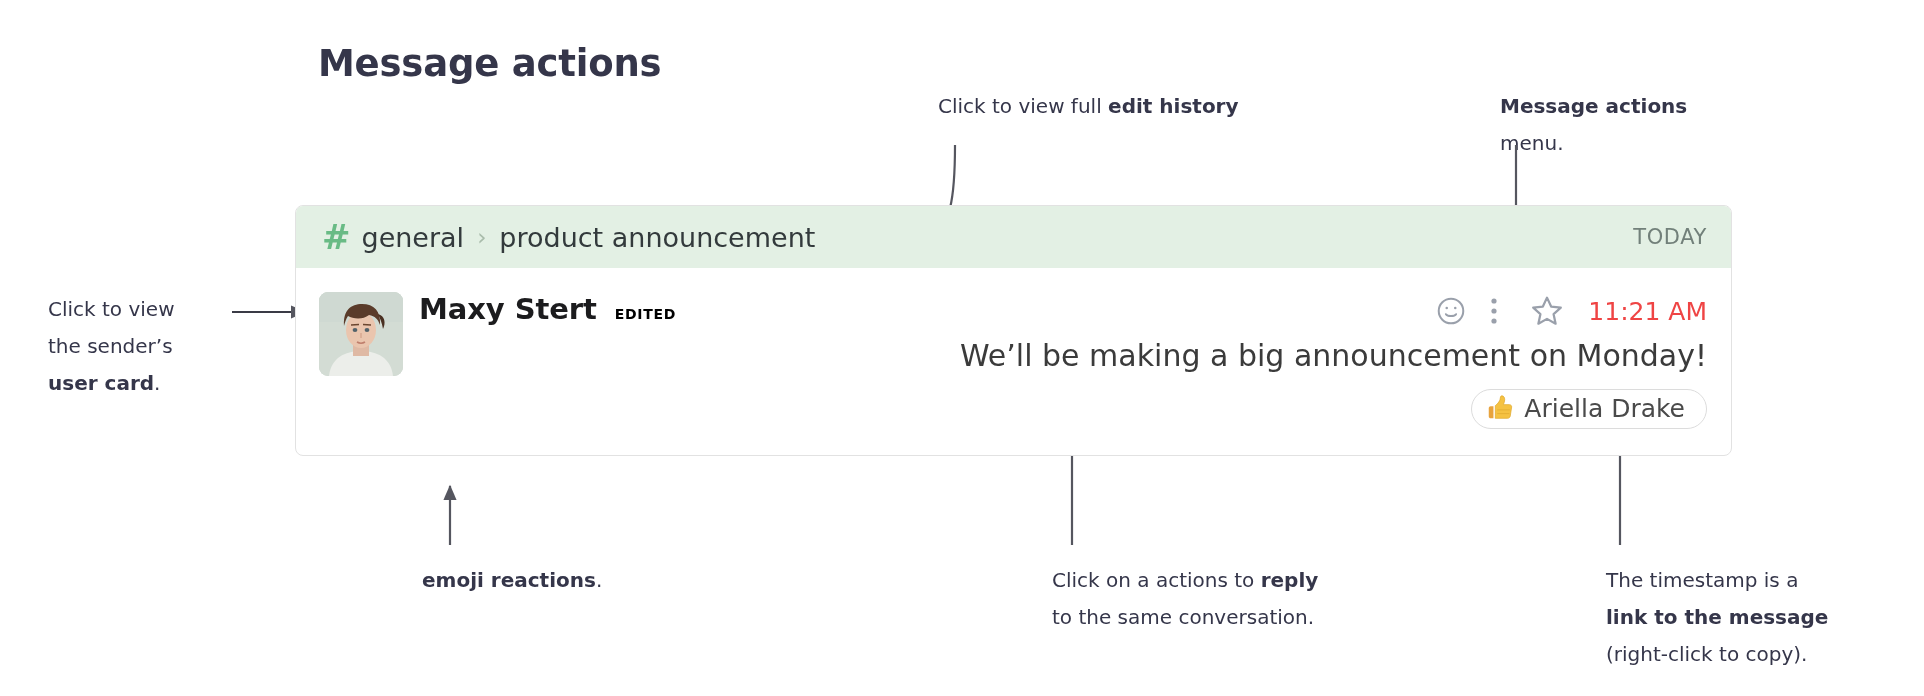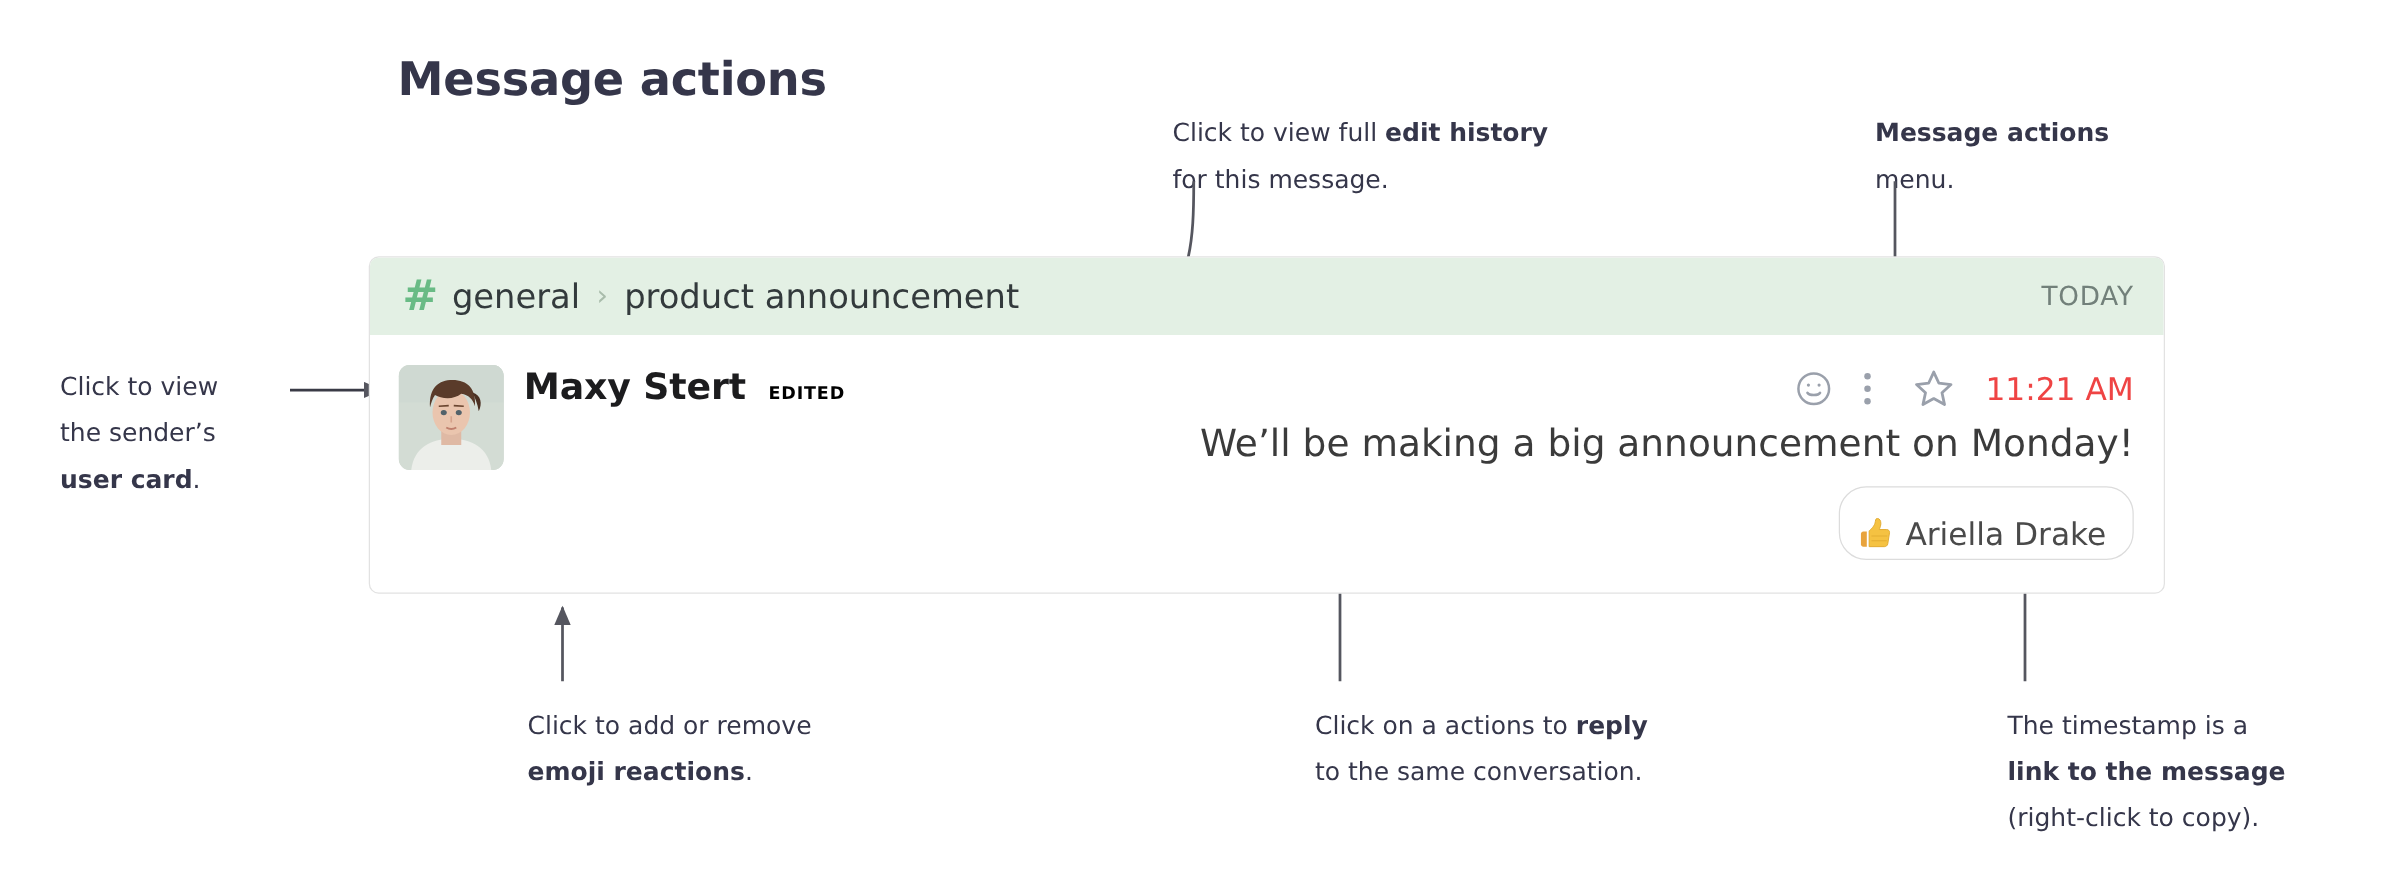--- a/index.html
+++ b/index.html
@@ -154,21 +154,21 @@
     line-height: 38px;
     color: #3b3b3b;
     font-weight: 400;
   }
   .reaction-row { margin-top: 14px; }
   .reaction-chip {
     display: inline-flex;
     align-items: center;
     border: 1px solid #dcdcdc;
     border-radius: 22px;
-    padding: 22px 21px 5px 13px;
+    padding: 3px 21px 5px 13px;
     background: #ffffff;
   }
   .reaction-emoji {
     font-size: 28px;
     line-height: 1;
     margin-right: 9px;
   }
   .reaction-emoji svg { display: block; }
   .reaction-label {
     font-size: 25px;
@@ -201,36 +201,34 @@
     white-space: nowrap;
   }
 </style>
 </head>
 <body>
 
 <div class="page-title">Message actions</div>
 
 <div class="annot annot-edit-history">
   <div><span>Click to view full </span><b>edit history</b></div>
-  <div>for this message.</div>
 </div>
 
 <div class="annot annot-actions-menu">
   <div><b>Message actions</b></div>
   <div>menu.</div>
 </div>
 
 <div class="annot annot-user-card">
   <div>Click to view</div>
   <div>the sender’s</div>
   <div><b>user card</b><span>.</span></div>
 </div>
 
 <div class="annot annot-emoji">
-  <div>Click to add or remove</div>
   <div><b>emoji reactions</b><span>.</span></div>
 </div>
 
 <div class="annot annot-reply">
   <div><span>Click on a actions to </span><b>reply</b></div>
   <div>to the same conversation.</div>
 </div>
 
 <div class="annot annot-timestamp">
   <div>The timestamp is a</div>

